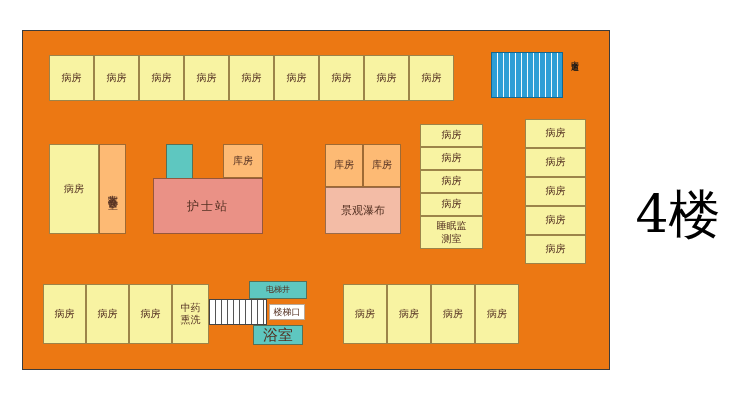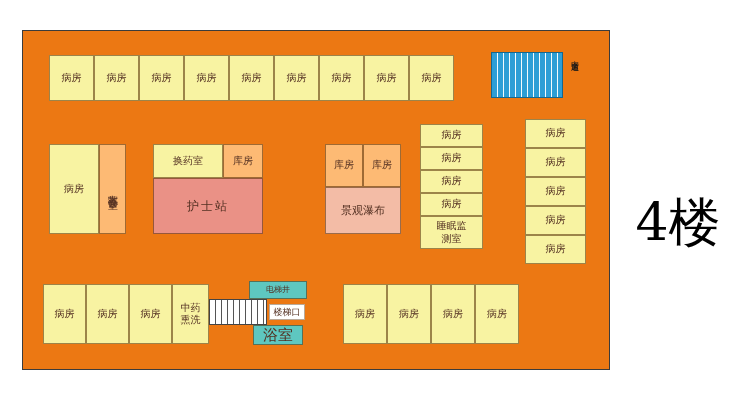--- a/index.html
+++ b/index.html
@@ -15,21 +15,21 @@
   .passage{position:absolute;background:#2E9ED6;border:1px solid #15678f;box-sizing:border-box;
            background-image:repeating-linear-gradient(90deg,rgba(255,255,255,0) 0 5px,rgba(255,255,255,.95) 5px 6px);}
   .stairs{position:absolute;background:#ffffff;border:1px solid #444;box-sizing:border-box;
           background-image:repeating-linear-gradient(90deg,rgba(255,255,255,0) 0 5px,#555 5px 6px);}
   .vtext{writing-mode:vertical-lr;text-orientation:upright;line-height:12px;letter-spacing:1px;display:inline-block;}
   .vlabel{position:absolute;writing-mode:vertical-lr;text-orientation:upright;font-size:8px;color:#1a1a1a;letter-spacing:1px;}
   .smalllabel{font-size:8px;}
   .whitebox{position:absolute;background:#ffffff;border:1px solid rgba(80,40,0,.4);box-sizing:border-box;
             display:flex;align-items:center;justify-content:center;font-size:9px;color:#533022;}
   .nurse-label{font-size:12px;letter-spacing:2px;}
-  .floor-label{position:absolute;left:622px;top:188px;width:112px;text-align:center;
+  .floor-label{position:absolute;left:622px;top:180px;width:112px;text-align:center;
                font-family:"DejaVu Serif","Liberation Serif",serif;font-size:52px;color:#000;}
 </style>
 </head>
 <body>
 
 <div class="canvas">
   <div class="plan">
 
     <div class="room yellow" style="left:26px;top:24px;width:45px;height:46px">病房</div>
     <div class="room yellow" style="left:71px;top:24px;width:45px;height:46px">病房</div>
@@ -44,21 +44,20 @@
     <div class="passage" style="left:468px;top:21px;width:72px;height:46px"></div>
     <div class="vlabel" style="left:545px;top:23px">安全通道</div>
 
     <div class="room yellow" style="left:26px;top:113px;width:50px;height:90px">病房</div>
     <div class="room green" style="left:76px;top:113px;width:27px;height:90px">
       <span class="vtext" style="height:38px">宣教会诊室</span>
     </div>
     <div class="room teal" style="left:103px;top:113px;width:27px;height:90px">
       <span class="vtext" style="height:38px">医生办公室</span>
     </div>
-    <div class="room yellow" style="left:130px;top:113px;width:70px;height:34px">换药室</div>
     <div class="room green" style="left:200px;top:113px;width:40px;height:34px">库房</div>
     <div class="room pink nurse-label" style="left:130px;top:147px;width:110px;height:56px">护士站</div>
 
     <div class="room green" style="left:302px;top:113px;width:38px;height:43px">库房</div>
     <div class="room green" style="left:340px;top:113px;width:38px;height:43px">库房</div>
     <div class="room salmon" style="left:302px;top:156px;width:76px;height:47px;font-size:11px">景观瀑布</div>
 
     <div class="room yellow" style="left:397px;top:93px;width:63px;height:23px">病房</div>
     <div class="room yellow" style="left:397px;top:116px;width:63px;height:23px">病房</div>
     <div class="room yellow" style="left:397px;top:139px;width:63px;height:23px">病房</div>

